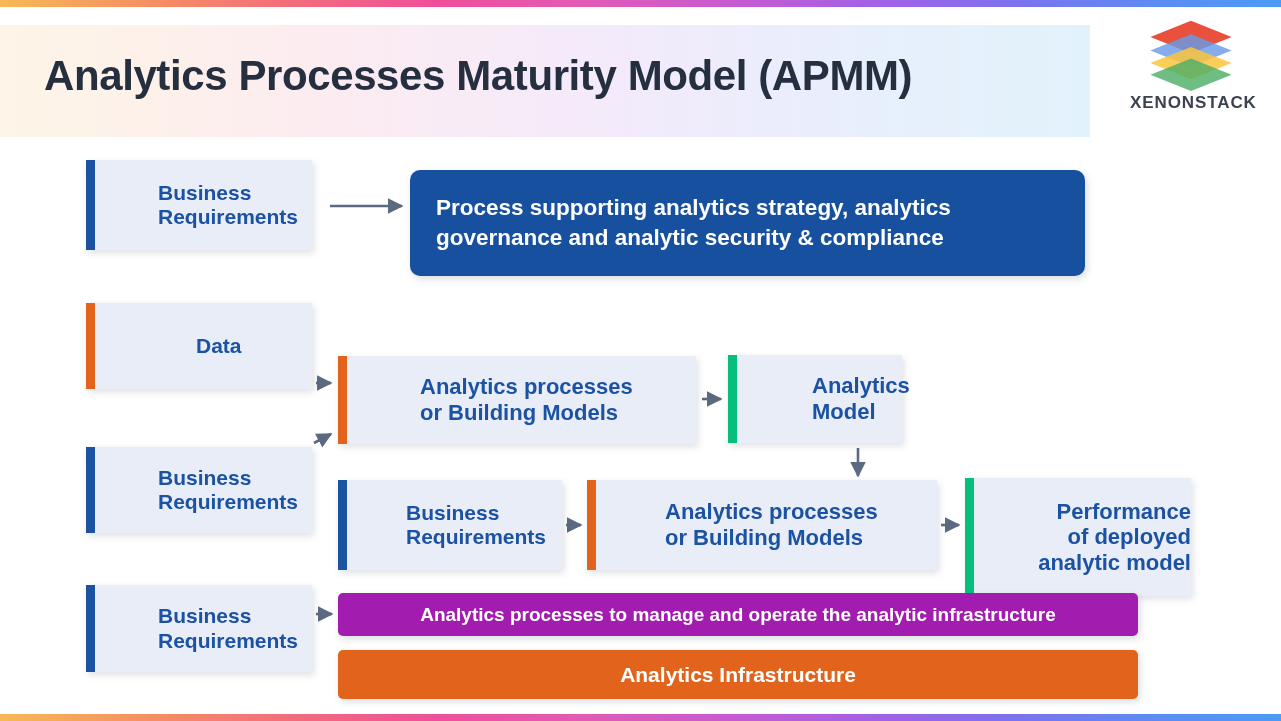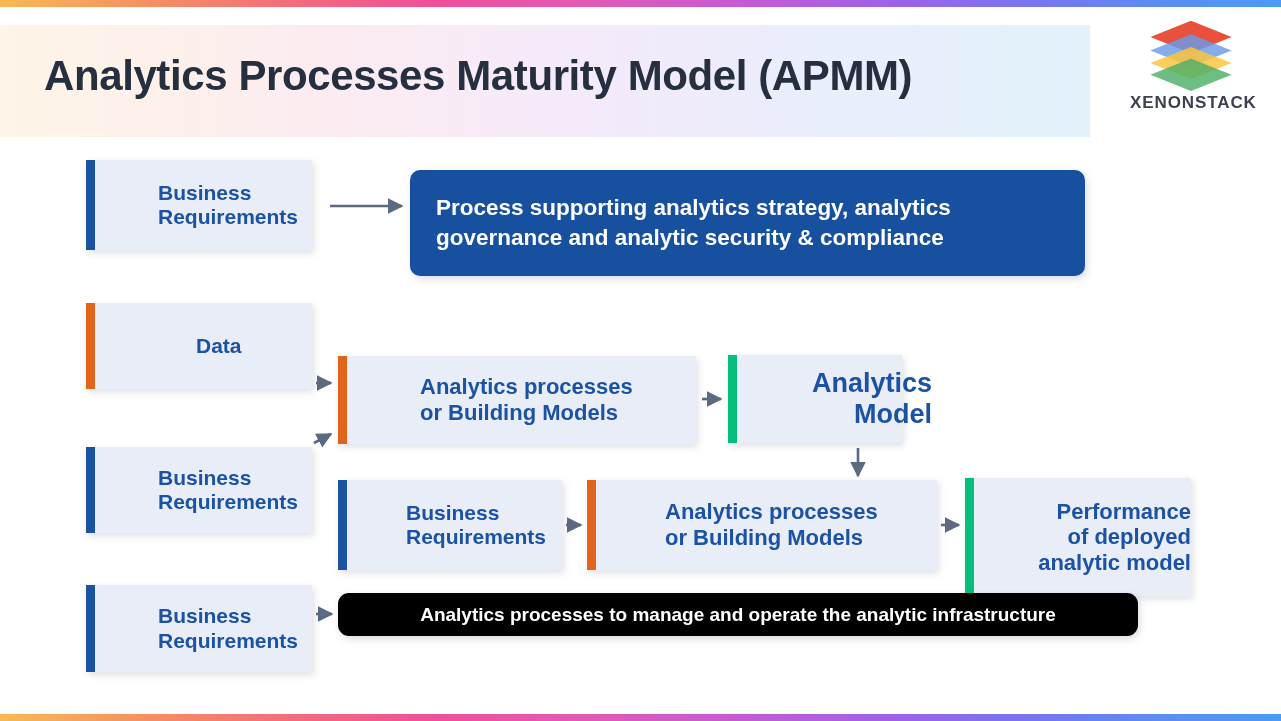--- a/index.html
+++ b/index.html
@@ -119,21 +119,21 @@
   .banner {
     position: absolute;
     display: flex;
     align-items: center;
     justify-content: center;
     color: #ffffff;
     font-weight: bold;
     box-shadow: 2px 3px 7px rgba(90,100,120,0.22);
   }
   .banner-blue   { background: #16509e; border-radius: 10px; }
-  .banner-green  { background: #000000; border-radius: 11px; }
+  .banner-green  { background: #a21caf; border-radius: 5px; }
   .banner-orange { background: #e2641c; border-radius: 5px; }
 
   
   #arrow-layer {
     position: absolute;
     left: 0;
     top: 0;
     width: 1281px;
     height: 721px;
     pointer-events: none;
@@ -146,21 +146,21 @@
   #banner-process { left: 410px; top: 170px; width: 675px; height: 106px; padding: 0 26px; }
   #banner-process .banner-text { font-size: 22.5px; line-height: 1.33; text-align: left; width: 100%; }
 
   #card-data    { left: 86px;  top: 303px; width: 226px; height: 86px;  }
   #card-data .card-label { font-size: 21px; padding-left: 60px; }
 
   #card-apbm-1  { left: 338px; top: 356px; width: 358px; height: 88px;  }
   #card-apbm-1 .card-label { font-size: 22px; padding-left: 32px; }
 
   #card-model   { left: 728px; top: 355px; width: 174px; height: 88px;  }
-  #card-model .card-label { font-size: 27px; padding-left: 34px; text-align: right; }
+  #card-model .card-label { font-size: 22px; padding-left: 34px; }
 
   #card-br-2    { left: 86px;  top: 447px; width: 226px; height: 86px;  }
   #card-br-2 .card-label { font-size: 21px; padding-left: 22px; }
 
   #card-br-3    { left: 338px; top: 480px; width: 224px; height: 90px;  }
   #card-br-3 .card-label { font-size: 21px; padding-left: 18px; }
 
   #card-apbm-2  { left: 587px; top: 480px; width: 350px; height: 90px;  }
   #card-apbm-2 .card-label { font-size: 22px; padding-left: 28px; }
 
@@ -263,15 +263,18 @@
 
   <div class="card" id="card-br-4">
     <div class="accent accent-blue"></div>
     <div class="card-label">Business<br>Requirements</div>
   </div>
 
   <div class="banner banner-green" id="banner-manage">
     <div class="banner-text">Analytics processes to manage and operate the analytic infrastructure</div>
   </div>
 
+  <div class="banner banner-orange" id="banner-infra">
+    <div class="banner-text">Analytics Infrastructure</div>
+  </div>
 
   <div class="grad-bar grad-bottom"></div>
 </div>
 
 </body></html>

